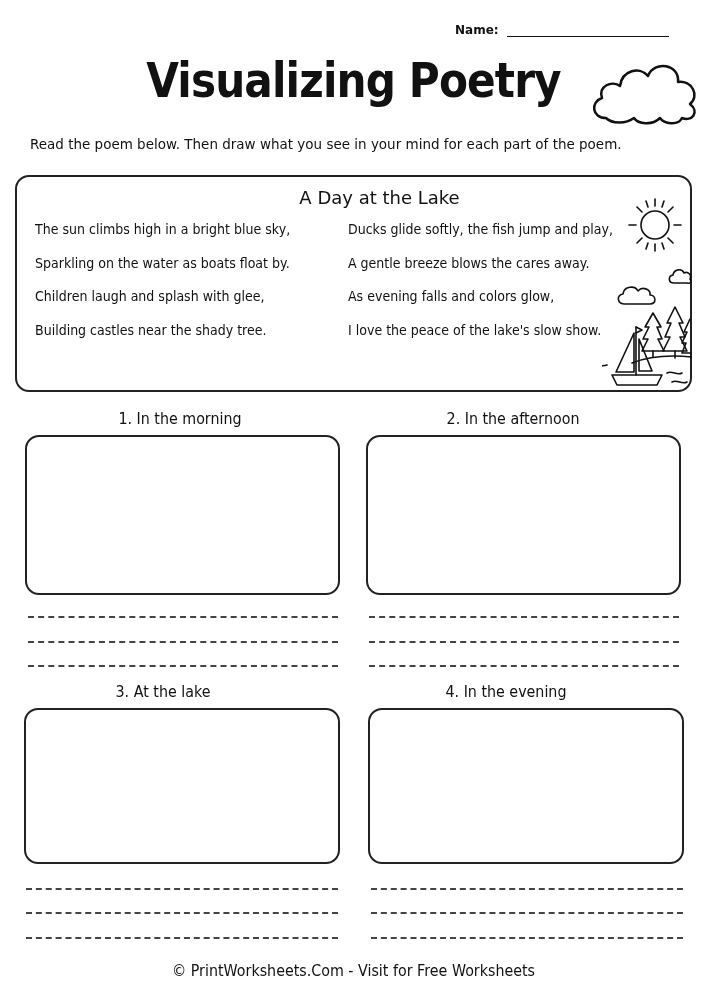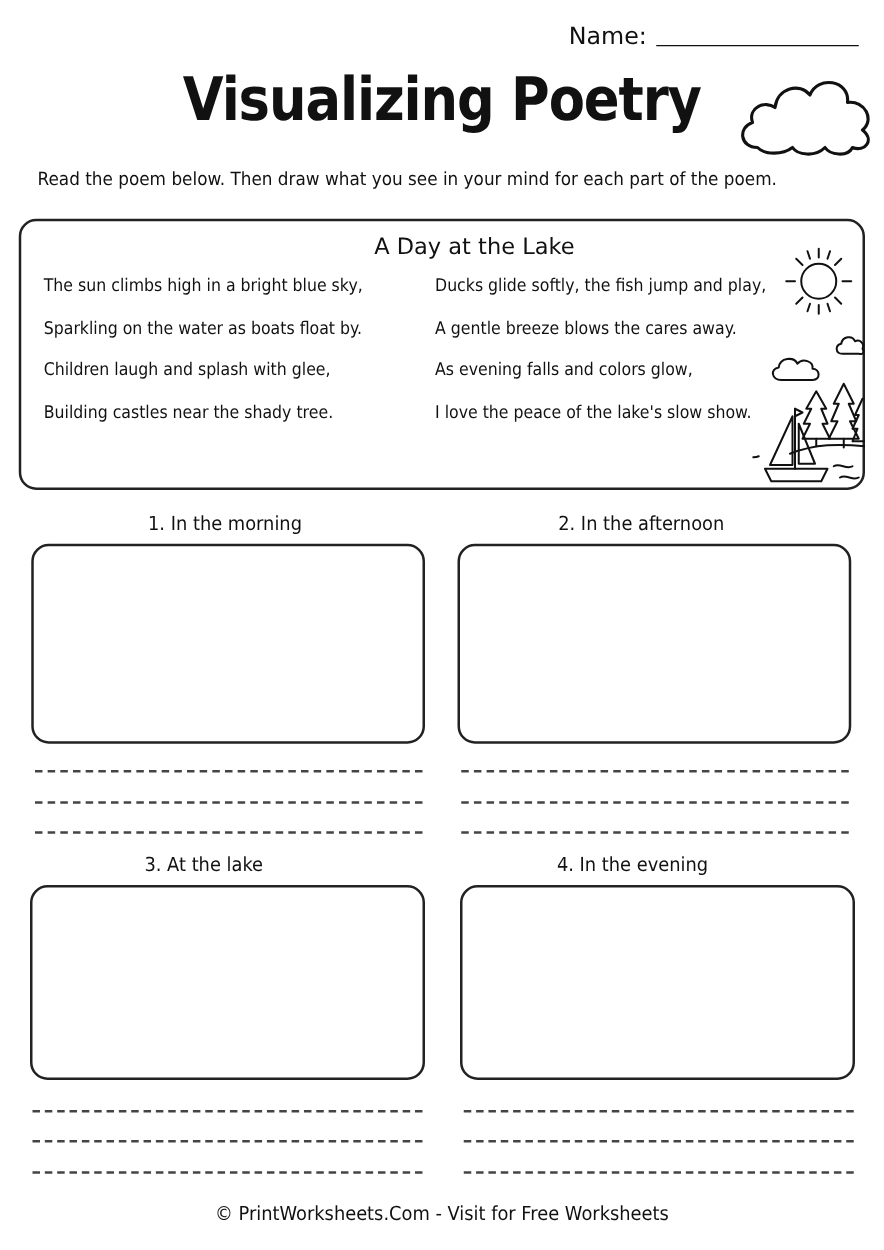--- a/index.html
+++ b/index.html
@@ -1,19 +1,19 @@
 <!DOCTYPE html>
 <html><head>
 <meta charset="utf-8">
 <style>
   html, body { margin: 0; padding: 0; background: #ffffff; }
   body { width: 707px; height: 1000px; position: relative; overflow: hidden;
          font-family: "DejaVu Sans", sans-serif; color: #111; }
   .abs { position: absolute; }
-  .name-row { left: 455px; top: 18px; font-size: 19px; font-weight: normal; display: flex; }
+  .name-row { left: 455px; top: 18px; font-size: 12px; font-weight: bold; display: flex; align-items: flex-end; }
   .name-line { display: inline-block; width: 162px; border-bottom: 1.5px solid #111; margin-left: 8px; height: 18px; }
   .title { left: 0; width: 707px; top: 52px; text-align: center; font-size: 48px; font-weight: bold;
            letter-spacing: -1px; transform: scaleX(0.88); transform-origin: center; }
   .cloud { left: 588px; top: 52px; }
   .instructions { left: 30px; top: 136px; font-size: 14.5px; transform: scaleX(0.93); transform-origin: left; white-space: nowrap; }
   .poem-box { left: 15px; top: 175px; width: 677px; height: 217px; border: 2.5px solid #222; border-radius: 14px; box-sizing: border-box; }
   .poem-title { left: 0; width: 677px; top: 10px; text-align: center; font-size: 18px; font-weight: 500; margin-left: 24px; }
   .poem-col { top: 44px; font-size: 14px; transform: scaleX(0.9); transform-origin: left; white-space: nowrap; }
   .poem-line { height: 33.5px; }
   .scene { left: 585px; top: 10px; }

